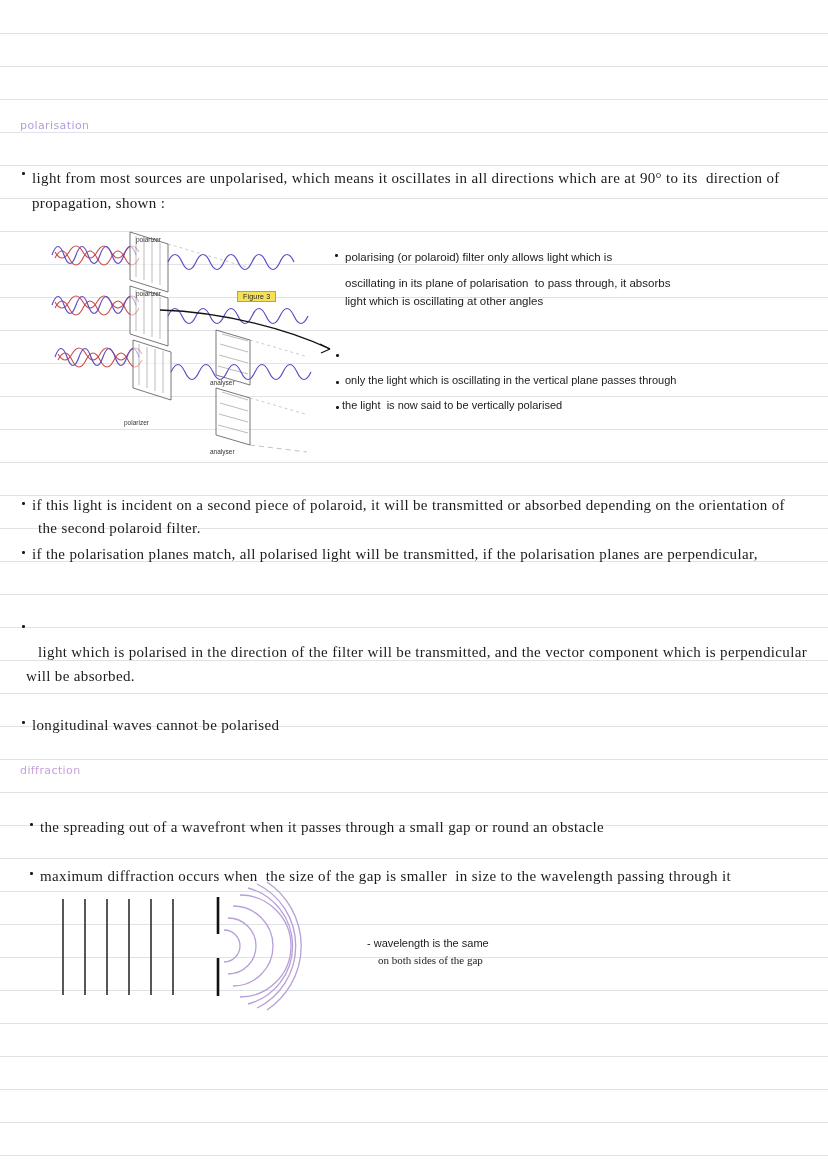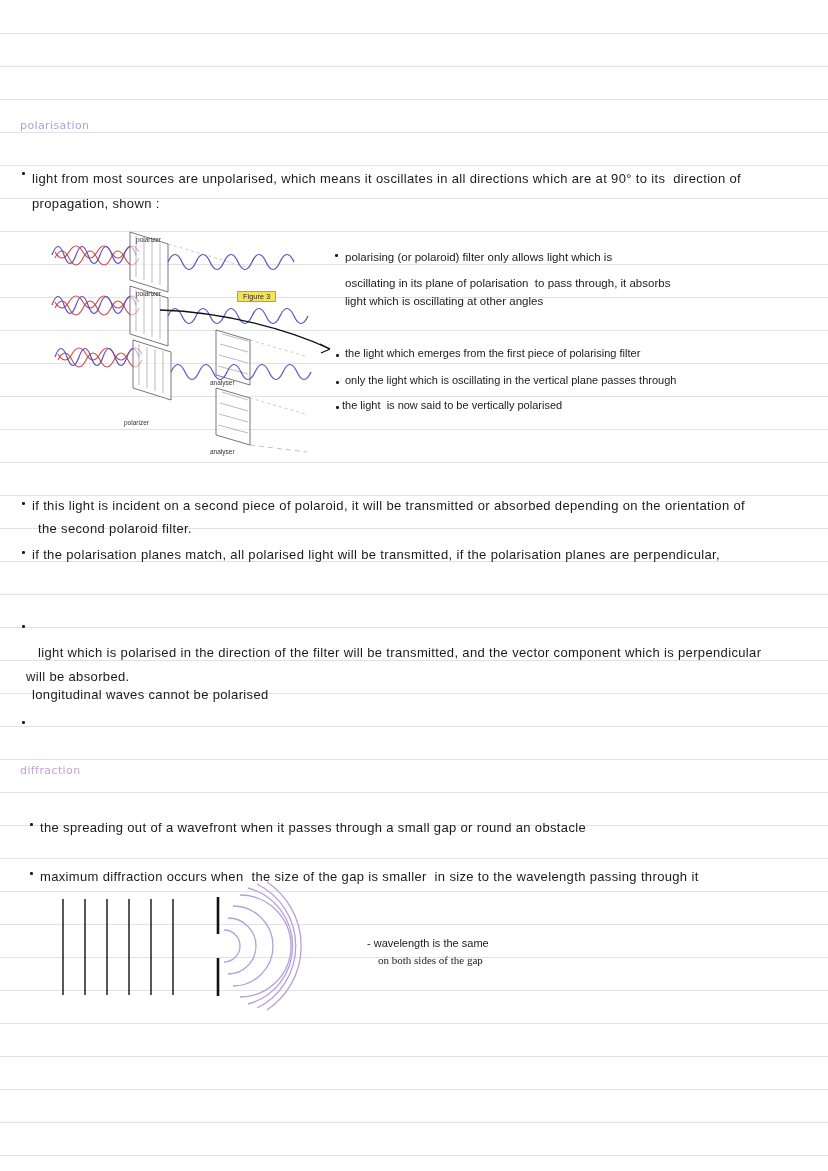--- a/index.html
+++ b/index.html
@@ -38,25 +38,25 @@
     color: #b39ddb;
     font-size: 11px;
     letter-spacing: .4px;
     font-family: "DejaVu Sans", sans-serif;
   }
   .hdg.pink { color: #c9a0dc; }
 
   .bullet {
     position: absolute;
     color: #1b1b1b;
-    font-size: 13px;
+    font-size: 15px;
     line-height: 25px;
     letter-spacing: .35px;
     white-space: pre;
-    font-family: Liberation Sans, sans-serif;
+    font-family: Liberation Serif, serif;
   }
   .dot {
     position: absolute;
     width: 2.5px;
     height: 2.5px;
     border-radius: 50%;
     background: #1b1b1b;
   }
   .note {
     position: absolute;
@@ -222,39 +222,38 @@
     <div class="diag-label" style="left:210px; top:448px;">analyser</div>
 
     <div class="figtag" style="left:237px; top:291px;">Figure 3</div>
 
     <div class="dot" style="left:335px; top:254px;"></div>
     <div class="note" style="left:345px; top:244px; font-size:11.5px; line-height:26px;">polarising (or polaroid) filter only allows light which is</div>
     <div class="note" style="left:345px; top:270px; font-size:11.5px; line-height:26px;">oscillating in its plane of polarisation  to pass through, it absorbs</div>
     <div class="note" style="left:345px; top:288px; font-size:11.5px; line-height:26px;">light which is oscillating at other angles</div>
 
     <div class="dot" style="left:336px; top:354px;"></div>
-    <div class="note" style="left:345px; top:344px; font-size:11px;">the light which emerges from the first piece of polarising filter</div>
     <div class="dot" style="left:336px; top:381px;"></div>
     <div class="note" style="left:345px; top:371px; font-size:11px;">only the light which is oscillating in the vertical plane passes through</div>
     <div class="dot" style="left:336px; top:406px;"></div>
     <div class="note" style="left:342px; top:396px; font-size:11px;">the light  is now said to be vertically polarised</div>
 
     <div class="dot" style="left:22px; top:502px;"></div>
     <div class="bullet" style="left:32px; top:493px;">if this light is incident on a second piece of polaroid, it will be transmitted or absorbed depending on the orientation of</div>
     <div class="bullet" style="left:38px; top:516px;">the second polaroid filter.</div>
 
     <div class="dot" style="left:22px; top:551px;"></div>
     <div class="bullet" style="left:32px; top:542px;">if the polarisation planes match, all polarised light will be transmitted, if the polarisation planes are perpendicular,</div>
 
     <div class="dot" style="left:22px; top:625px;"></div>
     <div class="bullet" style="left:38px; top:640px;">light which is polarised in the direction of the filter will be transmitted, and the vector component which is perpendicular</div>
     <div class="bullet" style="left:26px; top:664px;">will be absorbed.</div>
 
     <div class="dot" style="left:22px; top:721px;"></div>
-    <div class="bullet" style="left:32px; top:682px;">longitudinal waves cannot be polarised</div>
+    <div class="bullet" style="left:32px; top:713px;">longitudinal waves cannot be polarised</div>
 
     <div class="hdg pink" style="left:20px; top:764px;">diffraction</div>
 
     <div class="dot" style="left:30px; top:823px;"></div>
     <div class="bullet" style="left:40px; top:815px;">the spreading out of a wavefront when it passes through a small gap or round an obstacle</div>
 
     <div class="dot" style="left:30px; top:872px;"></div>
     <div class="bullet" style="left:40px; top:864px;">maximum diffraction occurs when  the size of the gap is smaller  in size to the wavelength passing through it</div>
 
     <div class="note" style="left:367px; top:934px; font-size:11px;">- wavelength is the same</div>

